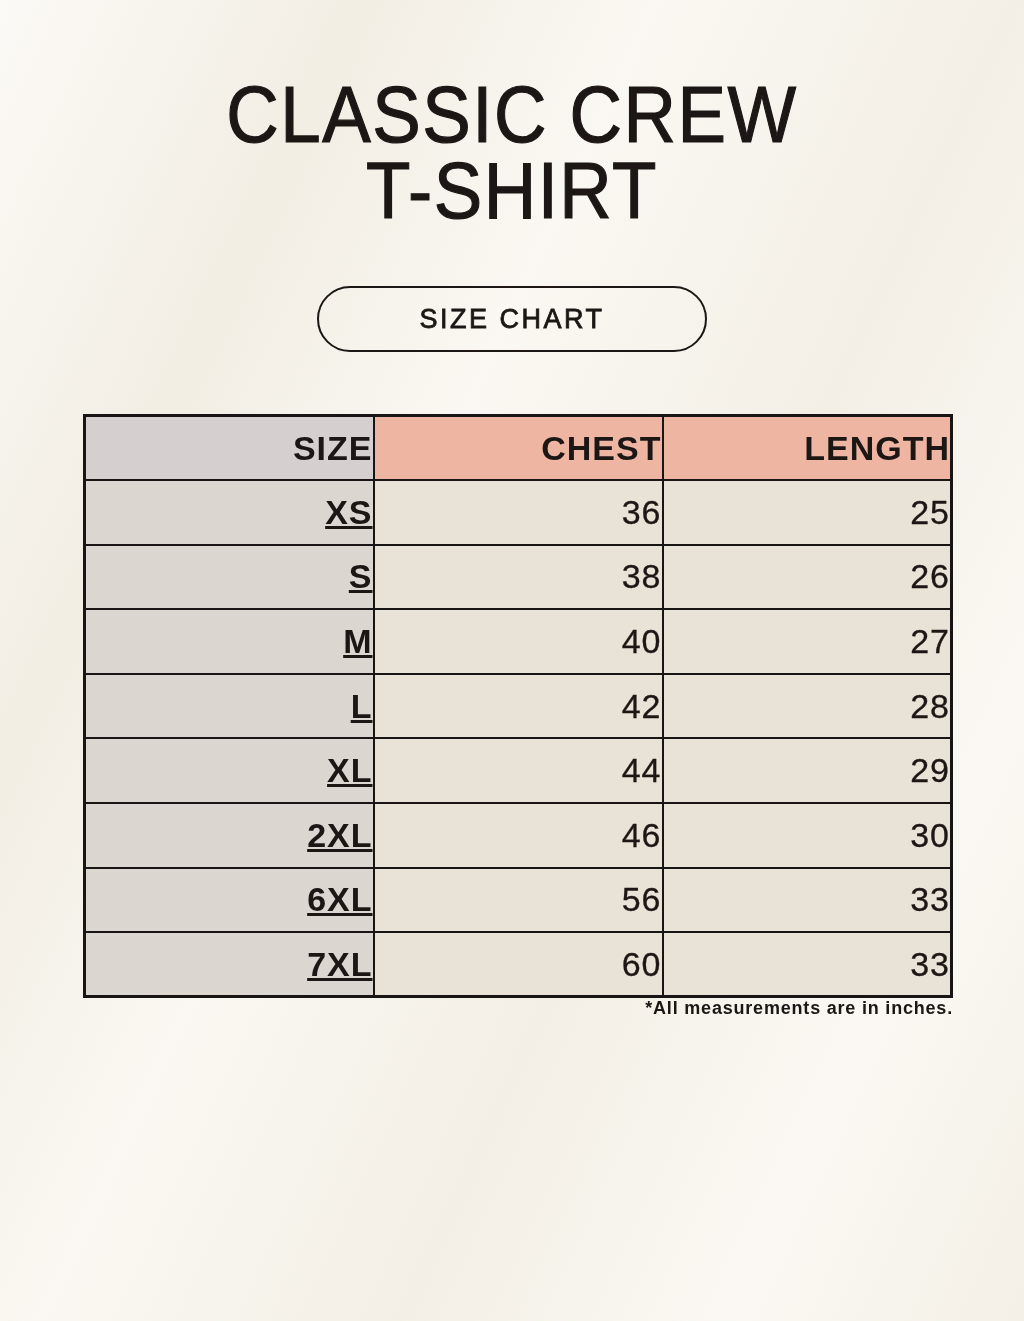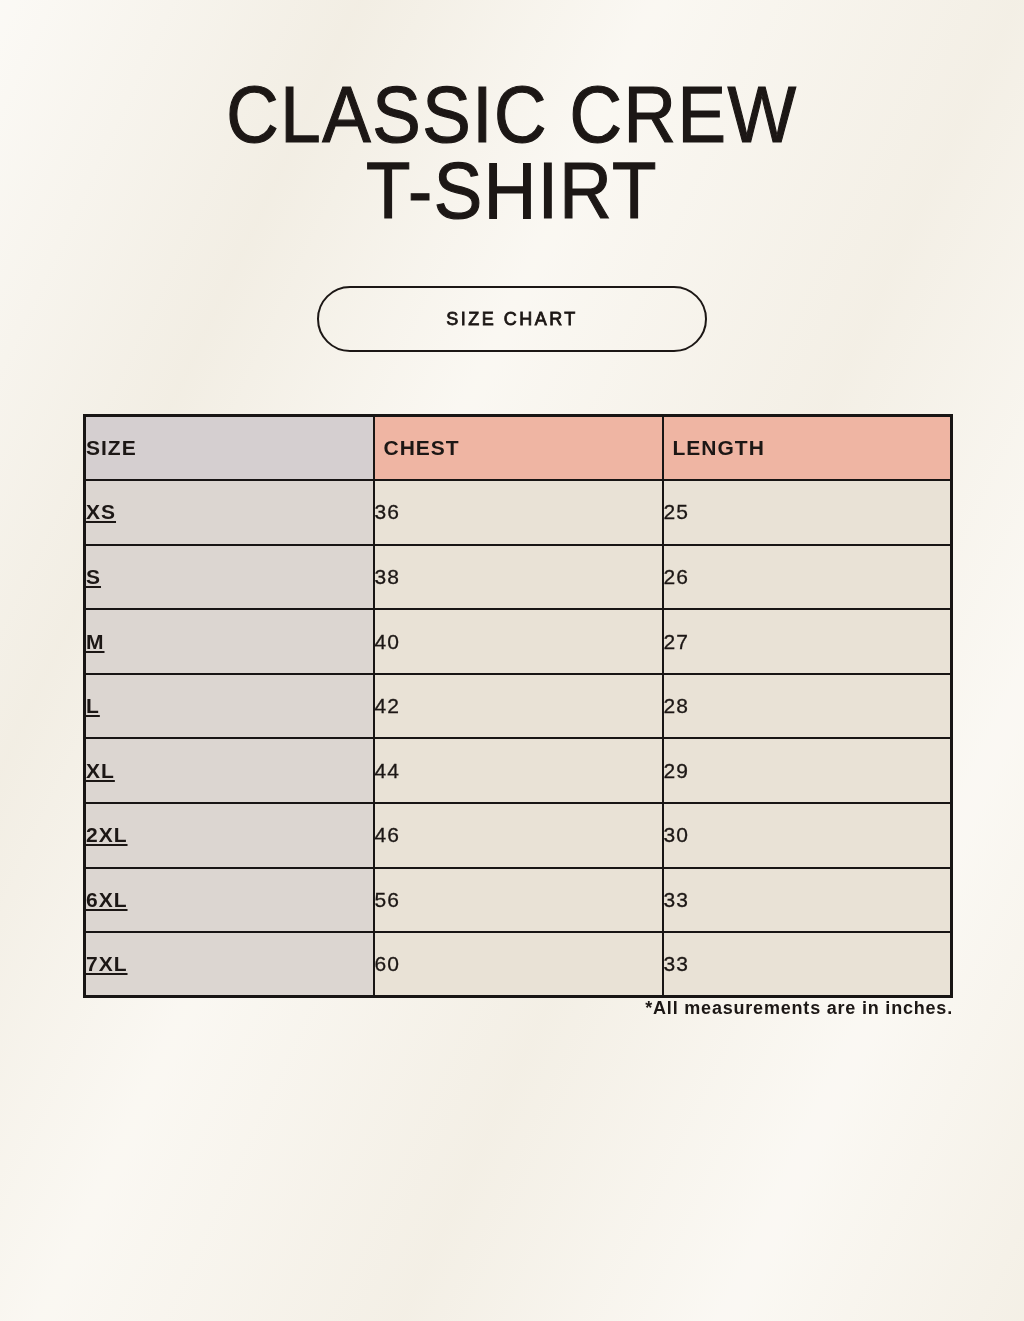--- a/index.html
+++ b/index.html
@@ -38,40 +38,40 @@
     height: 66px;
     margin: 66px auto 0 auto;
     border: 2.5px solid var(--text, #1c1715);
     border-radius: 999px;
     display: flex;
     align-items: center;
     justify-content: center;
     background: transparent;
   }
   .pill span {
-    font-size: 18px;
+    font-size: 27px;
     letter-spacing: 2.5px;
     -webkit-text-stroke: 0.8px currentColor;
   }
 
   table.size-table {
     margin-left: 83px;
     margin-top: 62px;
     width: 870px;
     table-layout: fixed;
     border-collapse: collapse;
     border: 3px solid var(--table-border, #181514);
   }
   table.size-table th,
   table.size-table td {
     border: 2px solid var(--table-border, #181514);
     height: 64.6px;
-    text-align: left;
+    text-align: right;
     vertical-align: middle;
-    font-size: 21px;
+    font-size: 34px;
     letter-spacing: 1px;
   }
   table.size-table col.c-size { width: 289px; }
   th { font-weight: 700; }
   th.col-size { background: var(--size-column-header, #d5cfd0); }
   th.col-pink { background: var(--header-pink, #efb5a3); padding-left: 9px; }
   td.col-size {
     background: var(--size-column-cell, #dcd6d1);
     font-weight: 700;
     text-decoration: underline;

